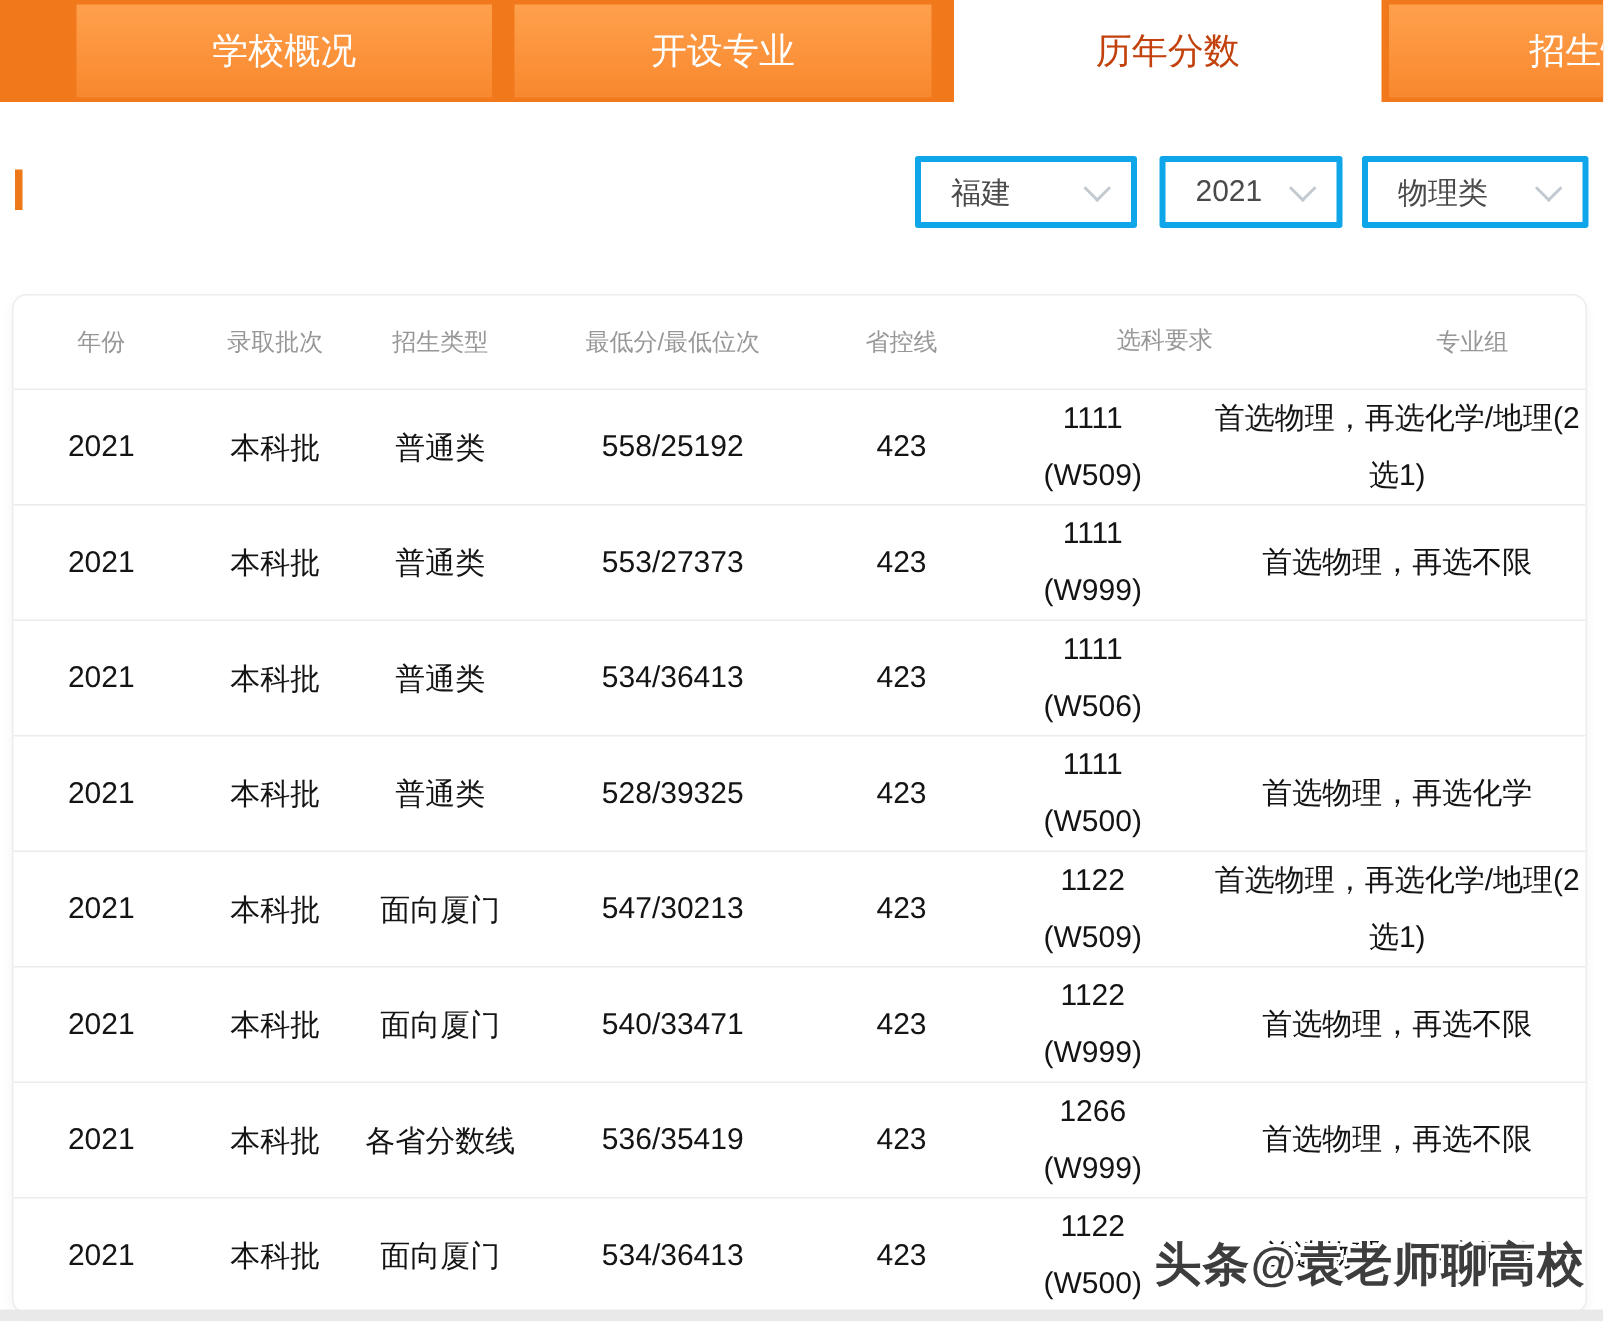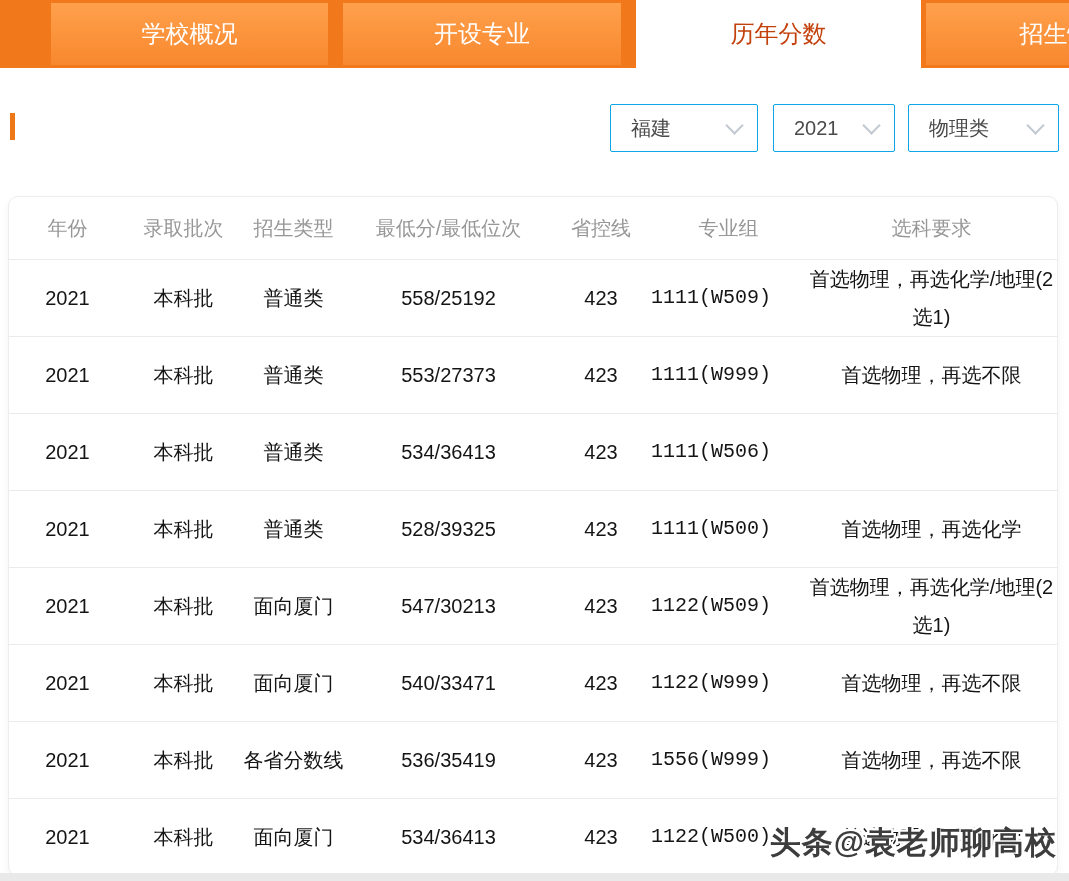--- a/index.html
+++ b/index.html
@@ -16,44 +16,44 @@
        background:linear-gradient(180deg,#ffa04c 0%,#f8882e 100%);color:#ffffff;font-size:24px;cursor:pointer;margin-left:43px;}
   .tab.active{top:0;height:68px;background:#ffffff;color:#c2410c;}
   .tab1{left:8px;width:277px;}
   .tab2{left:300px;width:278px;}
   .tab3{left:593px;width:285px;}
   .tab4{left:883px;width:283px;}
 
   
   .title-marker{position:absolute;left:10px;top:113px;width:5px;height:27px;background:#ee7818;}
   .page-title{position:absolute;left:26px;top:108px;font-size:25px;font-weight:bold;color:#1b1b1b;line-height:36px;}
-  .filter{position:absolute;top:104px;height:48px;box-sizing:border-box;border:1px solid #0ea5e9;border-radius:2px;
+  .filter{position:absolute;top:104px;height:48px;box-sizing:border-box;border:4px solid #0ea5e9;border-radius:2px;
           background:#fff;display:flex;align-items:center;justify-content:space-between;
           padding:0 16px 0 20px;font-size:20px;color:#4a4a4a;cursor:pointer;}
   .filter-province{left:610px;width:148px;}
   .filter-year{left:773px;width:122px;}
   .filter-category{left:908px;width:151px;}
   .chev{width:11px;height:11px;border-right:2px solid #c3c9d1;border-bottom:2px solid #c3c9d1;
         transform:rotate(45deg);margin-top:-6px;flex:0 0 auto;}
 
   
   .card{position:absolute;left:8px;top:196px;width:1050px;box-sizing:border-box;background:#fff;
         border:1px solid #ededed;border-radius:10px;box-shadow:0 3px 8px rgba(0,0,0,0.05);overflow:hidden;}
-  .thead{display:flex;align-items:center;height:62px;color:#979797;font-size:20px;}
+  .thead{display:flex;align-items:center;height:62px;color:#979797;font-size:16px;}
   .tr{display:flex;align-items:center;height:77px;box-sizing:border-box;border-top:1px solid #ebebeb;
       font-size:20px;color:#141414;}
   .td,.th{text-align:center;flex:0 0 auto;}
   .c1{width:117px;}
   .c2{width:115px;}
   .c3{width:105px;}
   .c4{width:205px;}
   .c5{width:100px;}
   .c6{width:155px;}
   .c7{width:251px;line-height:38px;padding:0 2px 0 0;}
-  .group-cell{display:flex;line-height:38px;font-family:Liberation Mono, monospace;}
+  .group-cell{display:flex;flex-direction:column;line-height:38px;}
   .group-cell span{display:block;}
 
   
   .watermark{position:absolute;right:12px;top:822px;font-size:31px;font-weight:bold;color:#3d3d3d;letter-spacing:1px;
      text-shadow:-2px -2px 0 #fff,2px -2px 0 #fff,-2px 2px 0 #fff,2px 2px 0 #fff,0 -2px 0 #fff,0 2px 0 #fff,-2px 0 0 #fff,2px 0 0 #fff;
      z-index:5;white-space:nowrap;}
   .page-bottom-strip{position:absolute;left:0;top:873px;width:1069px;height:8px;background:#e9e9e9;z-index:4;}
 </style>
 </head>
 <body>
@@ -90,22 +90,22 @@
     <span class="chev"></span>
   </div>
 
   <div class="card">
     <div class="thead">
       <div class="th c1">年份</div>
       <div class="th c2">录取批次</div>
       <div class="th c3">招生类型</div>
       <div class="th c4">最低分/最低位次</div>
       <div class="th c5">省控线</div>
+      <div class="th c7">选科要求</div>
       <div class="th c6">专业组</div>
-      <div class="th c7">选科要求</div>
     </div>
 
     <div class="tr">
       <div class="td c1">2021</div>
       <div class="td c2">本科批</div>
       <div class="td c3">普通类</div>
       <div class="td c4">558/25192</div>
       <div class="td c5">423</div>
       <div class="td c6 group-cell">
         <span>1111</span>
@@ -178,21 +178,21 @@
       <div class="td c7">首选物理，再选不限</div>
     </div>
 
     <div class="tr">
       <div class="td c1">2021</div>
       <div class="td c2">本科批</div>
       <div class="td c3">各省分数线</div>
       <div class="td c4">536/35419</div>
       <div class="td c5">423</div>
       <div class="td c6 group-cell">
-        <span>1556</span>
+        <span>1266</span>
         <span>(W999)</span>
       </div>
       <div class="td c7">首选物理，再选不限</div>
     </div>
 
     <div class="tr">
       <div class="td c1">2021</div>
       <div class="td c2">本科批</div>
       <div class="td c3">面向厦门</div>
       <div class="td c4">534/36413</div>

